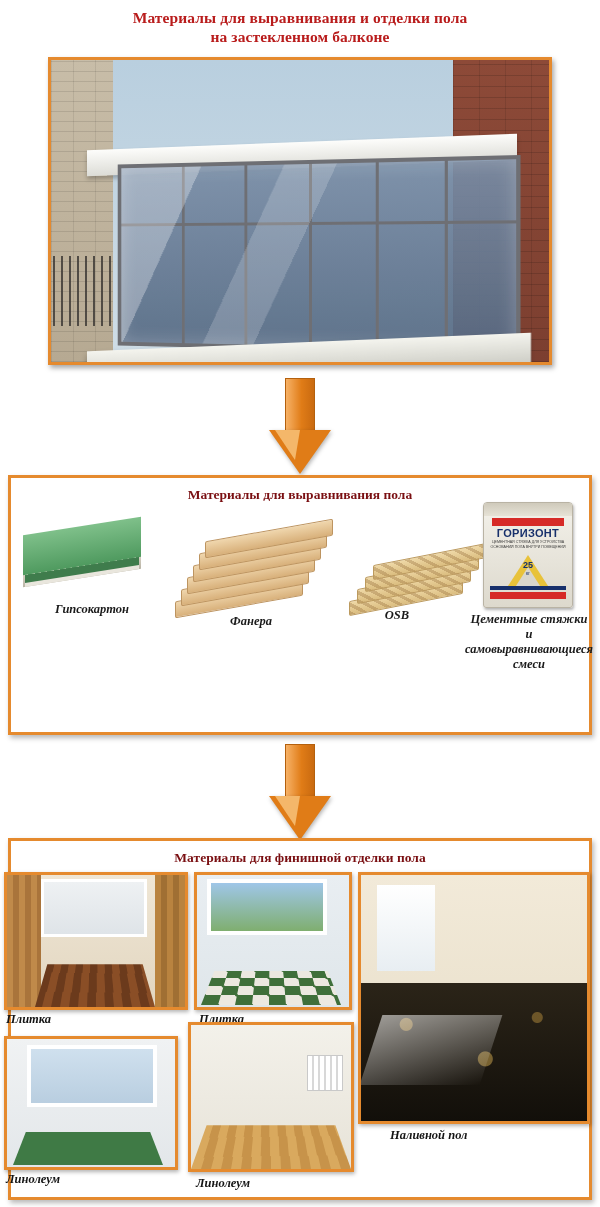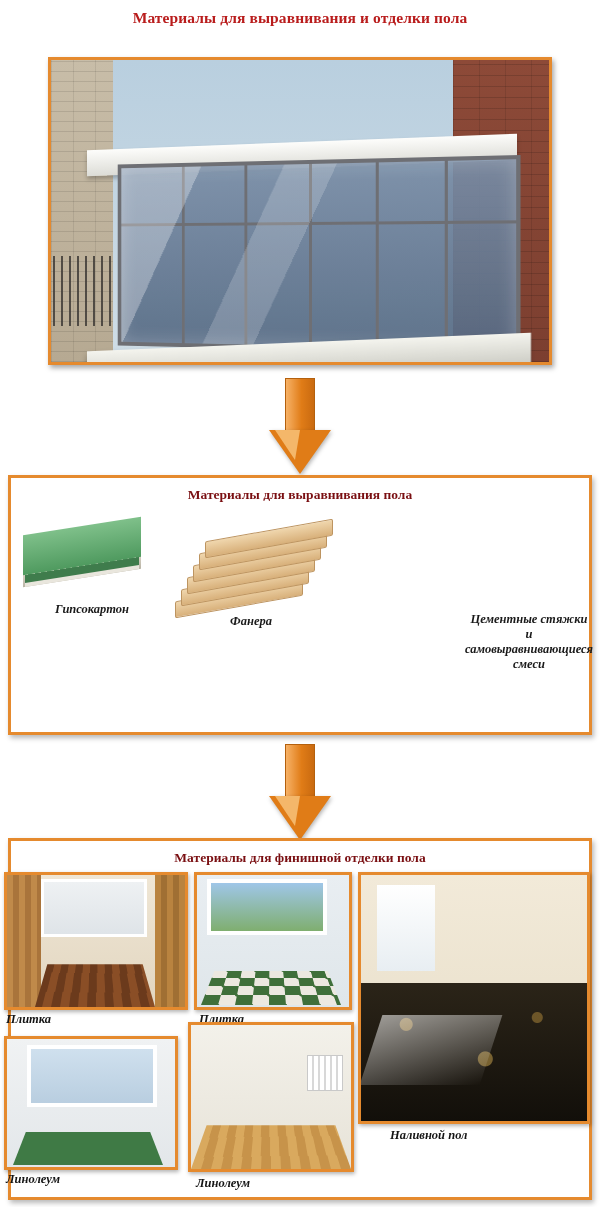--- a/index.html
+++ b/index.html
@@ -272,20 +272,21 @@
     font-family:"Liberation Serif", serif;
     font-weight:bold; font-style:italic; font-size:12.5px; color:#141414;
     white-space:nowrap;
   }
 </style>
 </head>
 <body>
 
 <div class="main-title">
   <div>Материалы для выравнивания и отделки пола</div>
+  <div>на застекленном балконе</div>
 </div>
 
 <div class="top-photo-frame">
   <div class="photo-inner">
     <div class="sky"></div>
     <div class="brick-left"></div>
     <div class="brick-right"></div>
     <div class="ledge-top"></div>
     <div class="glazing">
       <div class="mullion" style="left:66px"></div>
@@ -320,22 +321,41 @@
   <div class="mat" style="left:160px; top:40px; width:170px; height:110px;">
     <div class="ply" style="left:4px;  top:72px;"></div>
     <div class="ply" style="left:10px; top:60px;"></div>
     <div class="ply" style="left:16px; top:48px;"></div>
     <div class="ply" style="left:22px; top:36px;"></div>
     <div class="ply" style="left:28px; top:24px;"></div>
     <div class="ply" style="left:34px; top:12px;"></div>
     <div class="cap caption" style="left:-5px; top:96px; width:170px;">Фанера</div>
   </div>
 
+  <div class="mat" style="left:332px; top:50px; width:150px; height:100px;">
+    <div class="osb" style="left:6px;  top:62px;"></div>
+    <div class="osb" style="left:14px; top:50px;"></div>
+    <div class="osb" style="left:22px; top:38px;"></div>
+    <div class="osb" style="left:30px; top:26px;"></div>
+    <div class="cap caption" style="left:14px; top:80px; width:80px;">OSB</div>
+  </div>
 
   <div class="mat" style="left:458px; top:24px; width:118px; height:190px;">
+    <div class="bag" style="left:14px; top:0;">
+      <div class="bag-top"></div>
+      <div class="brandline"></div>
+      <div class="brand">ГОРИЗОНТ</div>
+      <div class="sub">ЦЕМЕНТНАЯ СТЯЖКА ДЛЯ УСТРОЙСТВА ОСНОВАНИЙ ПОЛА ВНУТРИ ПОМЕЩЕНИЙ</div>
+      <div class="tri"></div>
+      <div class="tri-in"></div>
+      <div class="kg">25</div>
+      <div class="kglabel">кг</div>
+      <div class="redbar2"></div>
+      <div class="redbar"></div>
+    </div>
     <div class="caption" style="position:absolute; left:-28px; top:110px; width:176px;">
       <div>Цементные стяжки</div>
       <div>и</div>
       <div>самовыравнивающиеся</div>
       <div>смеси</div>
     </div>
   </div>
 
 </div>
 

